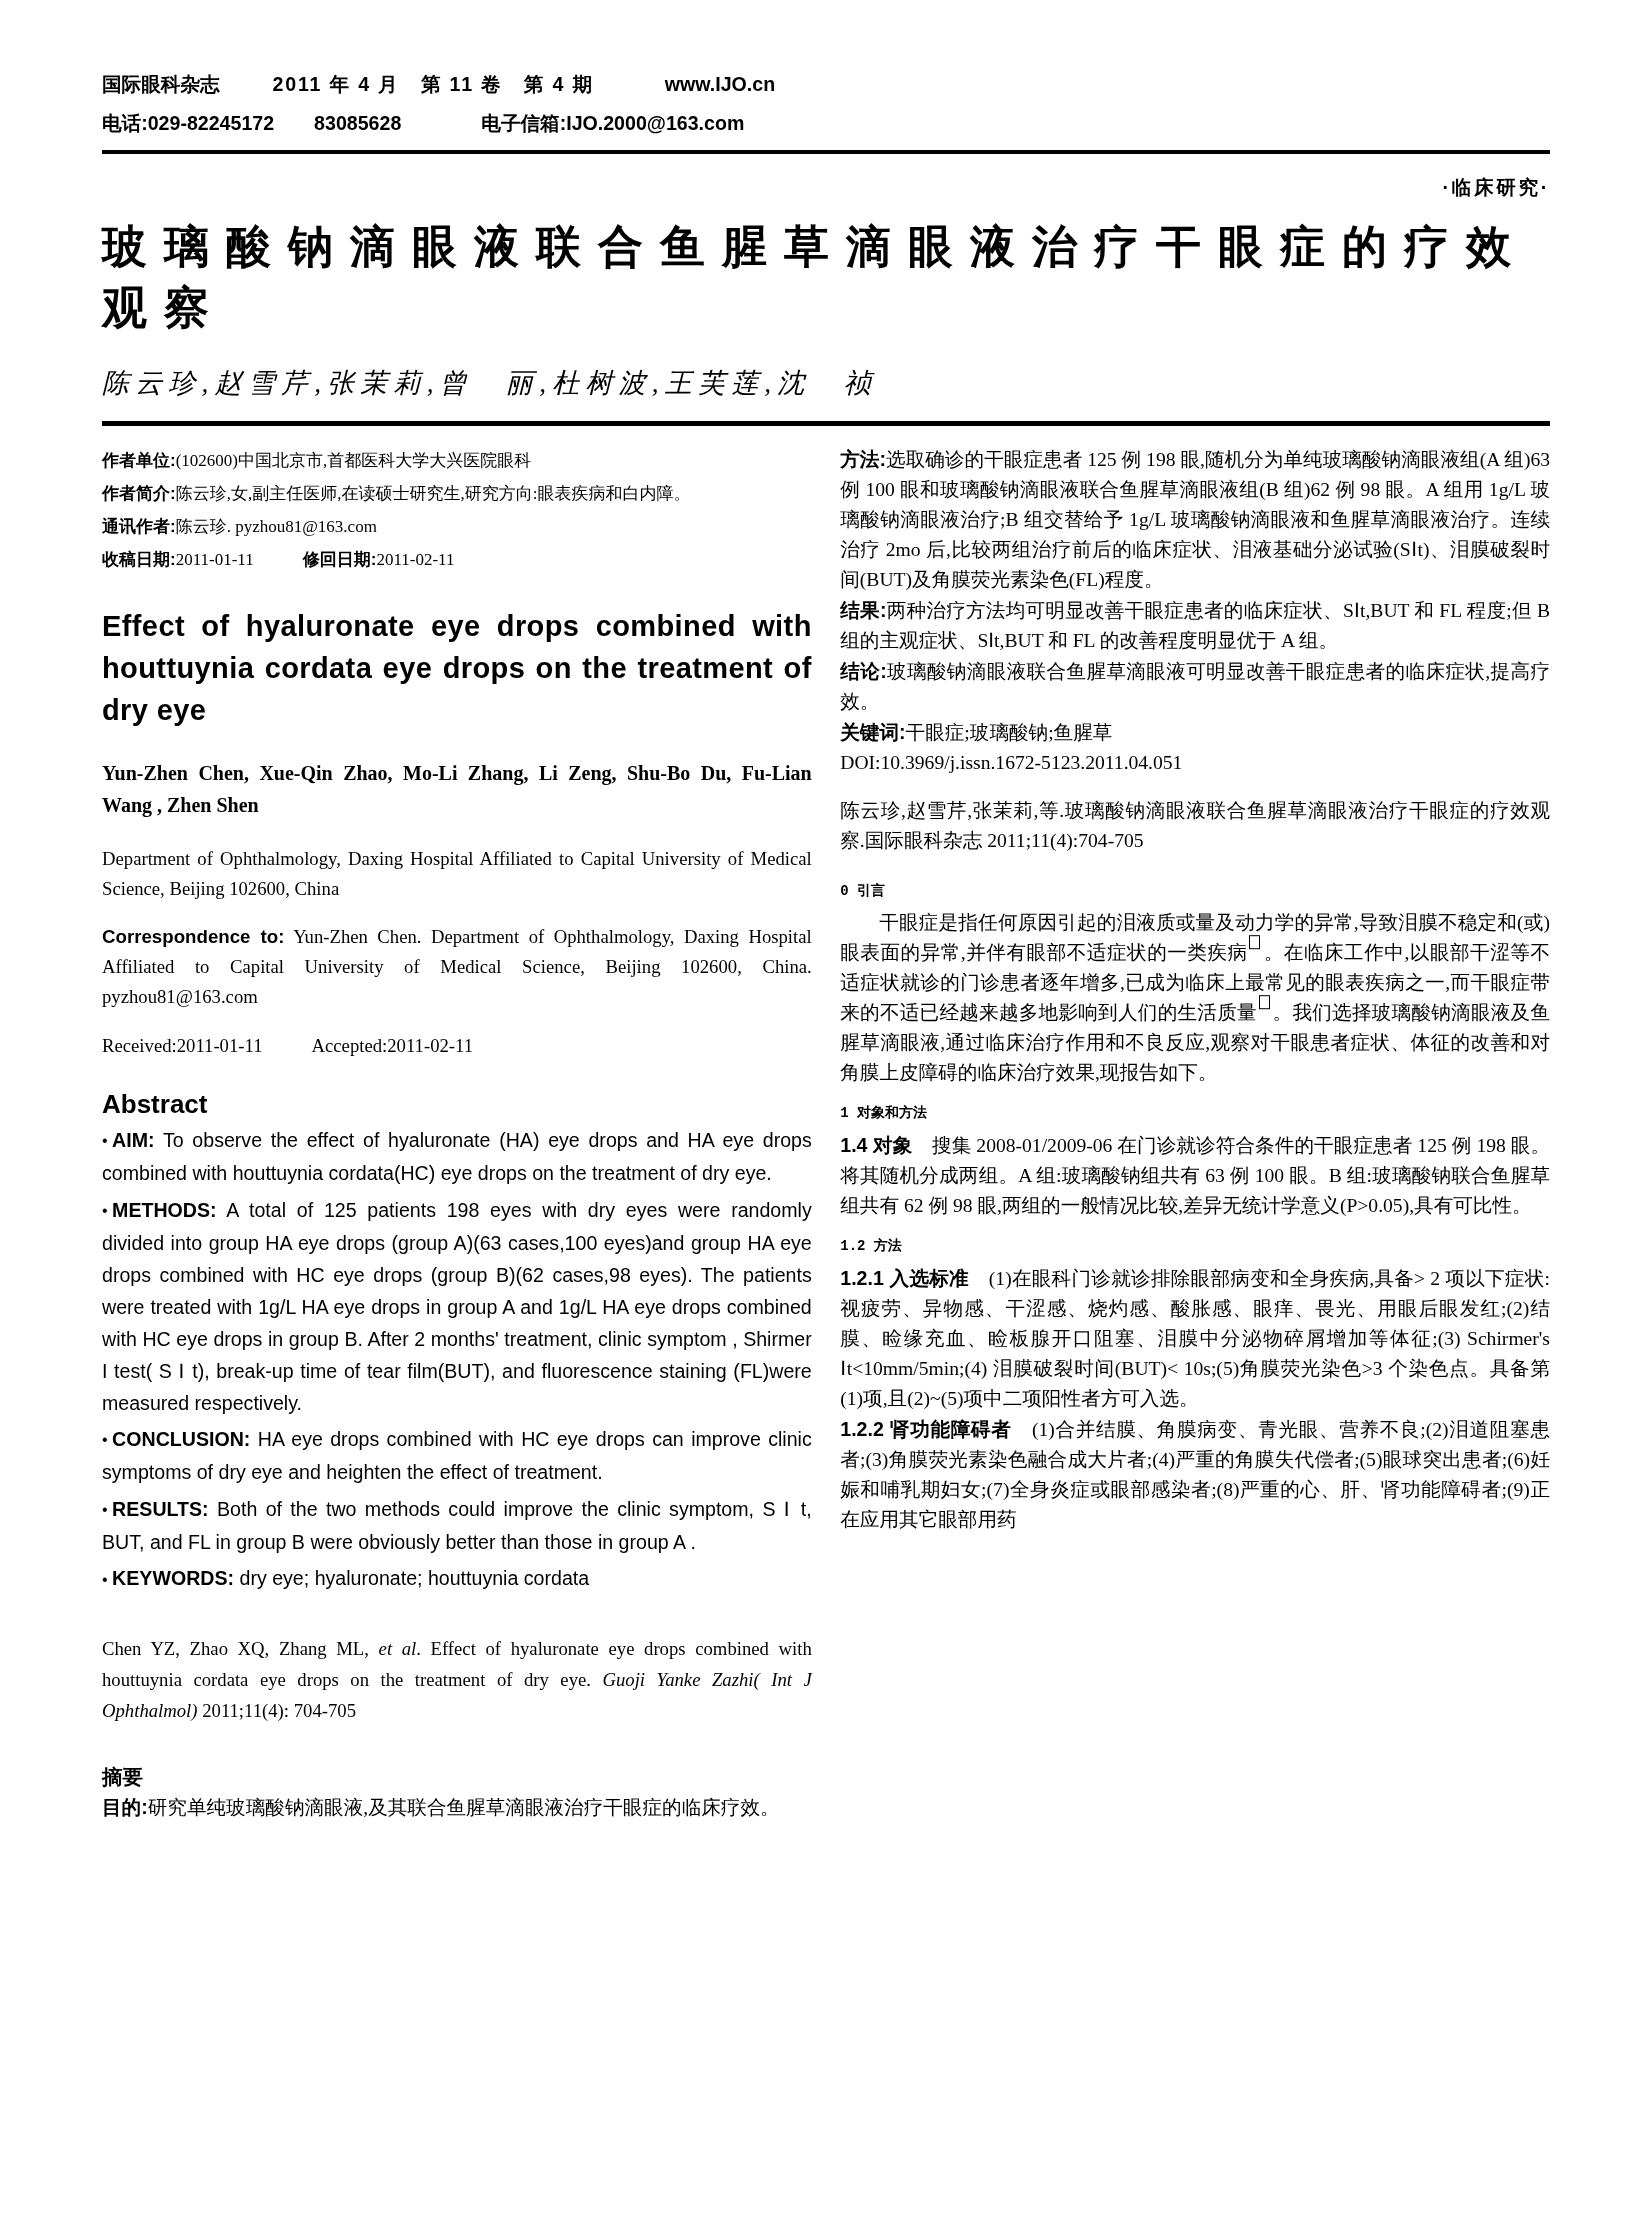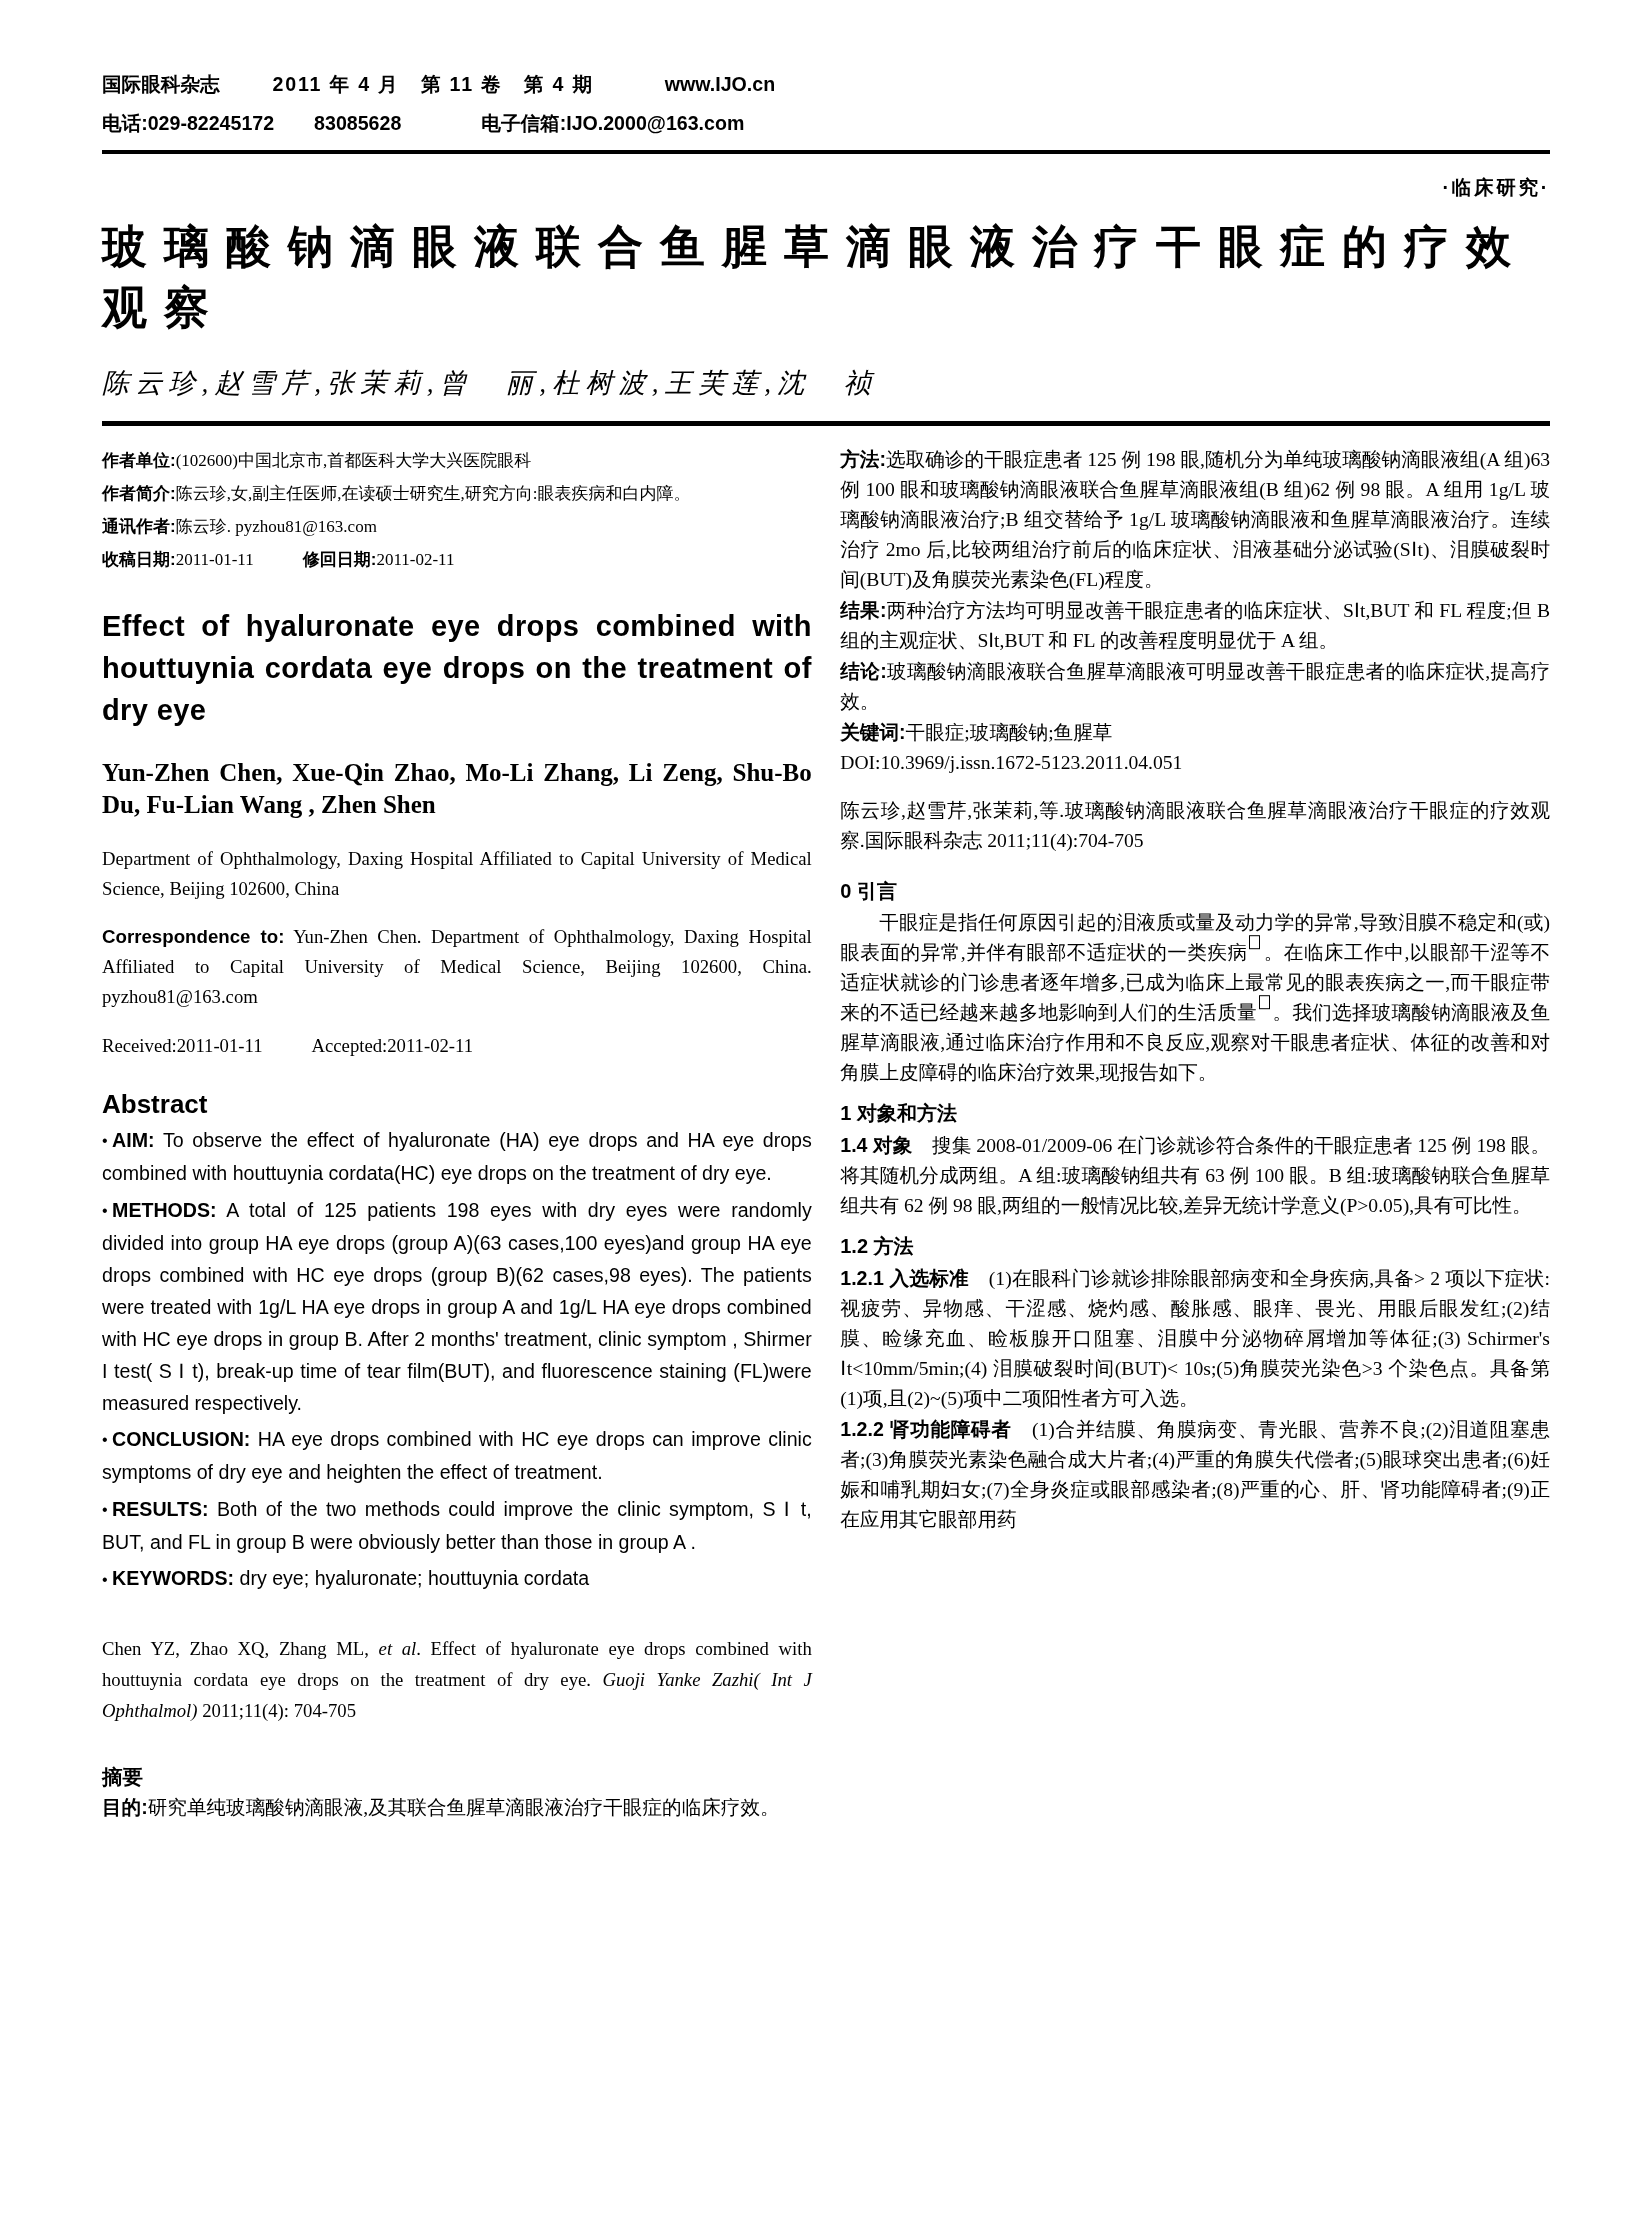--- a/index.html
+++ b/index.html
@@ -30,35 +30,35 @@
   .columns{display:flex;margin-top:18px;}
   .col{width:716px;text-align:justify;font-size:19.6px;line-height:30px;}
   .col.left{margin-right:28.5px;}
 
   .meta-line{margin:0;font-size:17px;line-height:33px;}
   .lbl{font-family:"Liberation Sans",sans-serif;font-weight:bold;}
   .gap-left{margin-left:49px;}
 
   .title-en{margin-top:29px;font-family:"Liberation Sans",sans-serif;font-weight:bold;
             font-size:29px;line-height:42px;text-align:justify;letter-spacing:0.4px;}
-  .authors-en{margin-top:26px;font-weight:bold;font-size:25px;line-height:32px;}
+  .authors-en{margin-top:26px;font-weight:bold;font-size:20px;line-height:32px;}
   .affil-en{margin-top:23px;font-size:18.7px;line-height:30px;}
   .corr-en{margin-top:0;font-size:18.7px;line-height:30px;}
   .dates-en{margin-top:0;font-size:18.7px;line-height:30px;}
 
   .abs-head{margin-top:28.5px;font-family:"Liberation Sans",sans-serif;font-weight:bold;font-size:26px;}
   .abs-p{margin:4.5px 0 0 0;font-family:"Liberation Sans",sans-serif;font-size:19.6px;line-height:32px;}
   .abs-p .bullet{font-size:16px;margin-right:4.5px;vertical-align:0.9px;}
 
   .citation-en{margin-top:37px;font-size:18.7px;line-height:31px;}
   .cn-abs-head{margin-top:36px;font-family:"Liberation Sans",sans-serif;font-weight:bold;font-size:20.5px;}
   .body-p{margin:0;font-size:19.6px;line-height:30px;}
   .indent{text-indent:39px;}
 
-  .h-cn{margin:8px 0 0 0;font-family:Liberation Sans, sans-serif;font-weight:bold;font-size:20px;line-height:34px;}
+  .h-cn{margin:8px 0 0 0;font-family:Liberation Mono, monospace;font-weight:bold;font-size:14px;line-height:34px;}
   .mt-big{margin-top:18px;}
 
   .refbox{display:inline-block;width:9px;height:11.6px;border:1.3px solid #000;
           margin:0 2.7px 0 1.8px;transform:translateY(-9.8px);}
 </style>
 </head>
 <body>
 
 <div class="page">
   <div class="inner">

